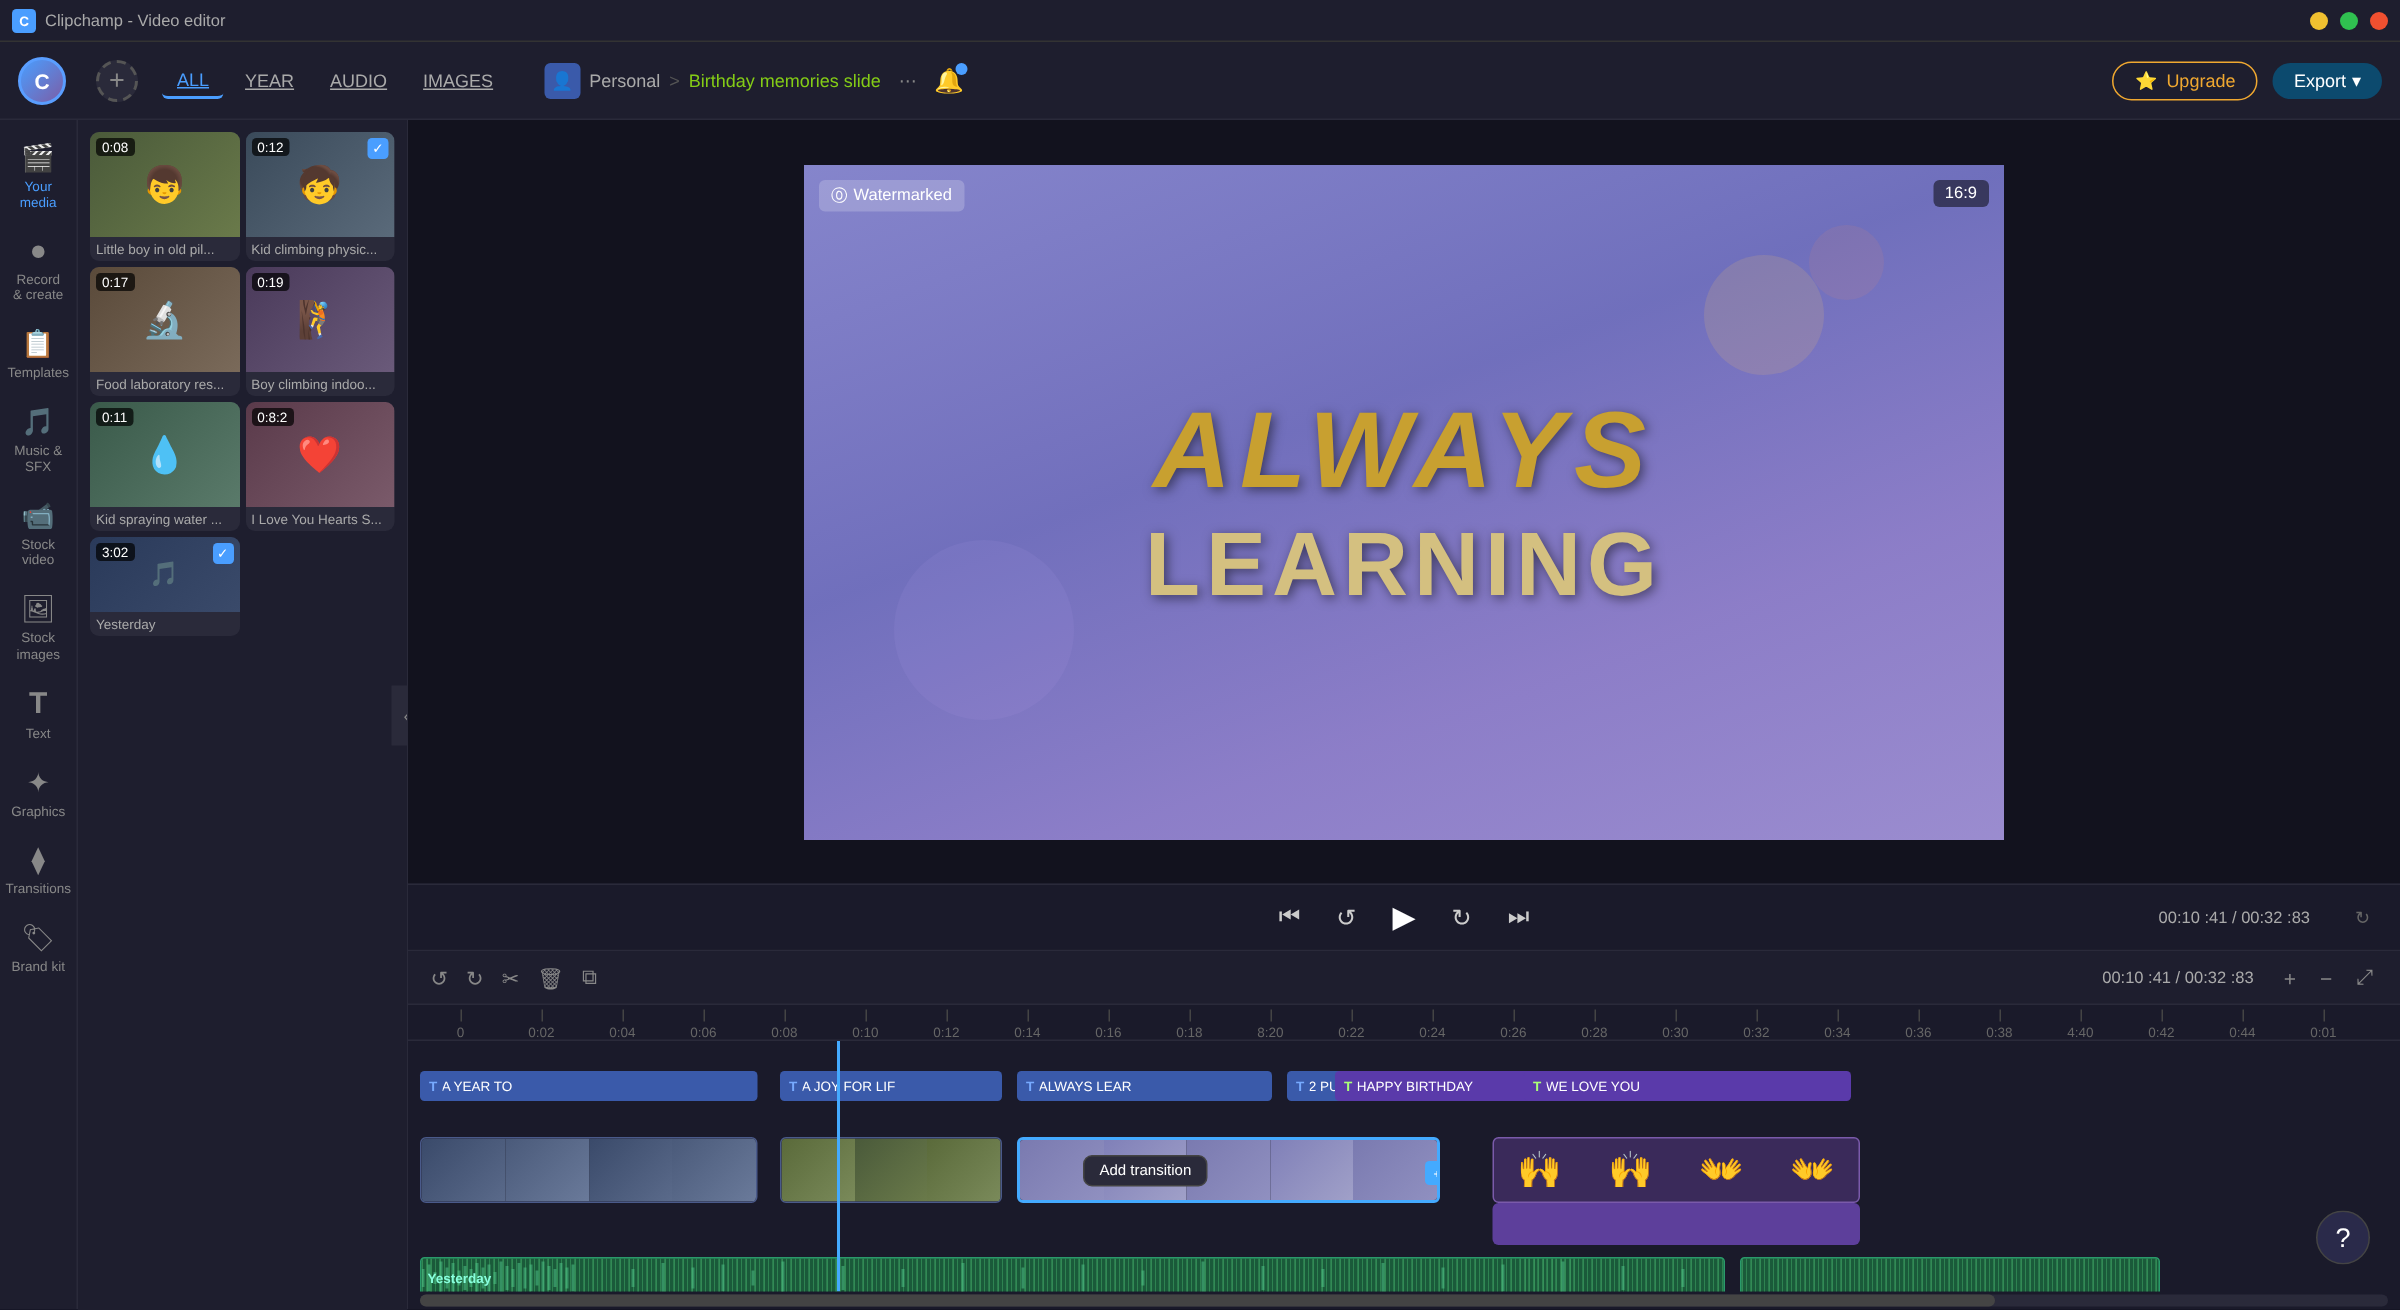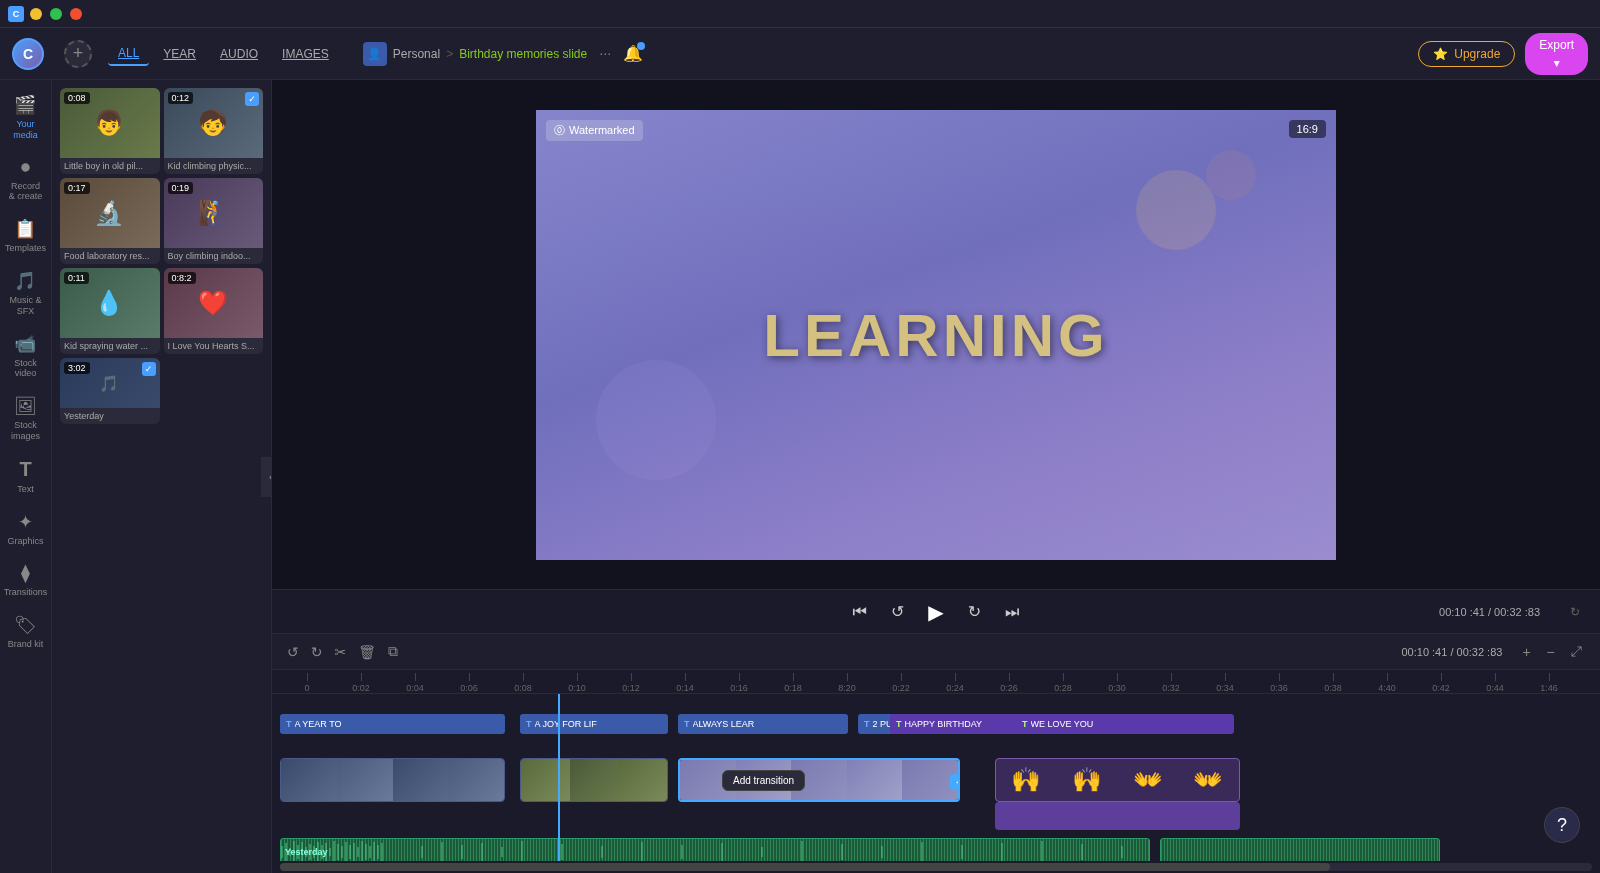--- a/index.html
+++ b/index.html
@@ -28,21 +28,21 @@
     .breadcrumb { display: flex; align-items: center; gap: 6px; margin-left: 8px; }
     .breadcrumb-sep { color: #555; }
     .breadcrumb-item { color: #aaa; cursor: pointer; }
     .breadcrumb-item.current { color: #84cc16; font-weight: 500; text-align: center; }
     .breadcrumb-menu-btn { width: 24px; height: 24px; border-radius: 4px; display: flex; align-items: center; justify-content: center; color: #888; cursor: pointer; }
     .breadcrumb-bell { position: relative; cursor: pointer; color: #888; font-size: 16px; }
     .breadcrumb-bell .badge { position: absolute; top: -2px; right: -2px; width: 8px; height: 8px; background: #4a9eff; border-radius: 50%; }
     .top-bar-right { margin-left: auto; display: flex; align-items: center; gap: 10px; }
     .upgrade-btn { background: transparent; border: 1px solid #f0a830; color: #f0a830; border-radius: 16px; padding: 5px 14px; font-size: 12px; cursor: pointer; display: flex; align-items: center; gap: 6px; }
     .upgrade-icon { color: #f0a830; }
-    .export-btn { background: #d946ef; border: none; color: #fff; border-radius: 16px; padding: 5px 14px; font-size: 12px; cursor: pointer; display: flex; align-items: center; gap: 4px; flex-direction: column; }
+    .export-btn { background: #0c4a6e; border: none; color: #fff; border-radius: 16px; padding: 5px 14px; font-size: 12px; cursor: pointer; display: flex; align-items: center; gap: 4px; }
 
     
     .content { display: flex; flex: 1; overflow: hidden; }
 
     
     .left-sidebar { width: 52px; background: #1e1e2e; border-right: 1px solid #2a2a3a; display: flex; flex-direction: column; align-items: center; padding: 8px 0; gap: 4px; }
     .sidebar-item { display: flex; flex-direction: column; align-items: center; padding: 6px 4px; border-radius: 6px; cursor: pointer; width: 44px; gap: 3px; }
     .sidebar-item .icon { font-size: 18px; color: #888; }
     .sidebar-item .label { font-size: 9px; color: #888; text-align: center; line-height: 1.2; }
     .sidebar-item.active .icon, .sidebar-item.active .label { color: #4a9eff; }
@@ -103,20 +103,21 @@
     
     .help-btn { position: fixed; bottom: 30px; right: 20px; width: 36px; height: 36px; background: #2a2a4a; border-radius: 50%; display: flex; align-items: center; justify-content: center; color: #fff; font-size: 18px; cursor: pointer; border: 1px solid #444; }
 
     .transition-dot { width: 16px; height: 16px; background: #4af; border-radius: 3px; position: absolute; z-index: 25; display: flex; align-items: center; justify-content: center; font-size: 8px; color: #fff; cursor: pointer; }
   </style>
 </head>
 <body>
 
 <div class="title-bar">
   <div class="title-bar-logo">C</div>
+  <span class="title-bar-title">Clipchamp - Video editor</span>
   <div class="title-bar-controls">
     <div class="title-bar-btn tb-min"></div>
     <div class="title-bar-btn tb-max"></div>
     <div class="title-bar-btn tb-close"></div>
   </div>
 </div>
 
 <div class="app">
 
   <div class="top-bar">
@@ -276,20 +277,21 @@
           <div style="position:absolute;width:120px;height:120px;border-radius:50%;background:rgba(200,180,255,0.08);bottom:80px;left:60px;"></div>
 
           <div class="watermark-badge">
             <span>⓪</span>
             <span>Watermarked</span>
           </div>
 
           <div class="aspect-badge">16:9</div>
 
           <div class="preview-text">
+            <div class="preview-text-line1">ALWAYS</div>
             <div class="preview-text-line2">LEARNING</div>
           </div>
         </div>
       </div>
 
       <div class="playback-bar">
         <button class="playback-btn" title="Go to start">⏮</button>
         <button class="playback-btn" title="Rewind">↺</button>
         <button class="playback-btn play-btn" title="Play">▶</button>
         <button class="playback-btn" title="Fast forward">↻</button>
@@ -411,21 +413,21 @@
               <div class="ruler-mark">
                 <div class="ruler-line"></div>
                 <span>0:42</span>
               </div>
               <div class="ruler-mark">
                 <div class="ruler-line"></div>
                 <span>0:44</span>
               </div>
               <div class="ruler-mark">
                 <div class="ruler-line"></div>
-                <span>1:46</span>
+                <span>0:01</span>
               </div>
             </div>
         </div>
 
         <div class="tl-tracks" style="position:relative;overflow-x:scroll;overflow-y:hidden;flex:1;">
 
           <div class="tl-track" style="margin-top:4px;">
 
             <div style="position:absolute;left:0px;width:225px;height:20px;background:#3a5aaa;border-radius:3px;display:flex;align-items:center;padding:0 6px;cursor:pointer;">
               <span style="font-size:9px;color:#7af;font-weight:bold;">T</span>

